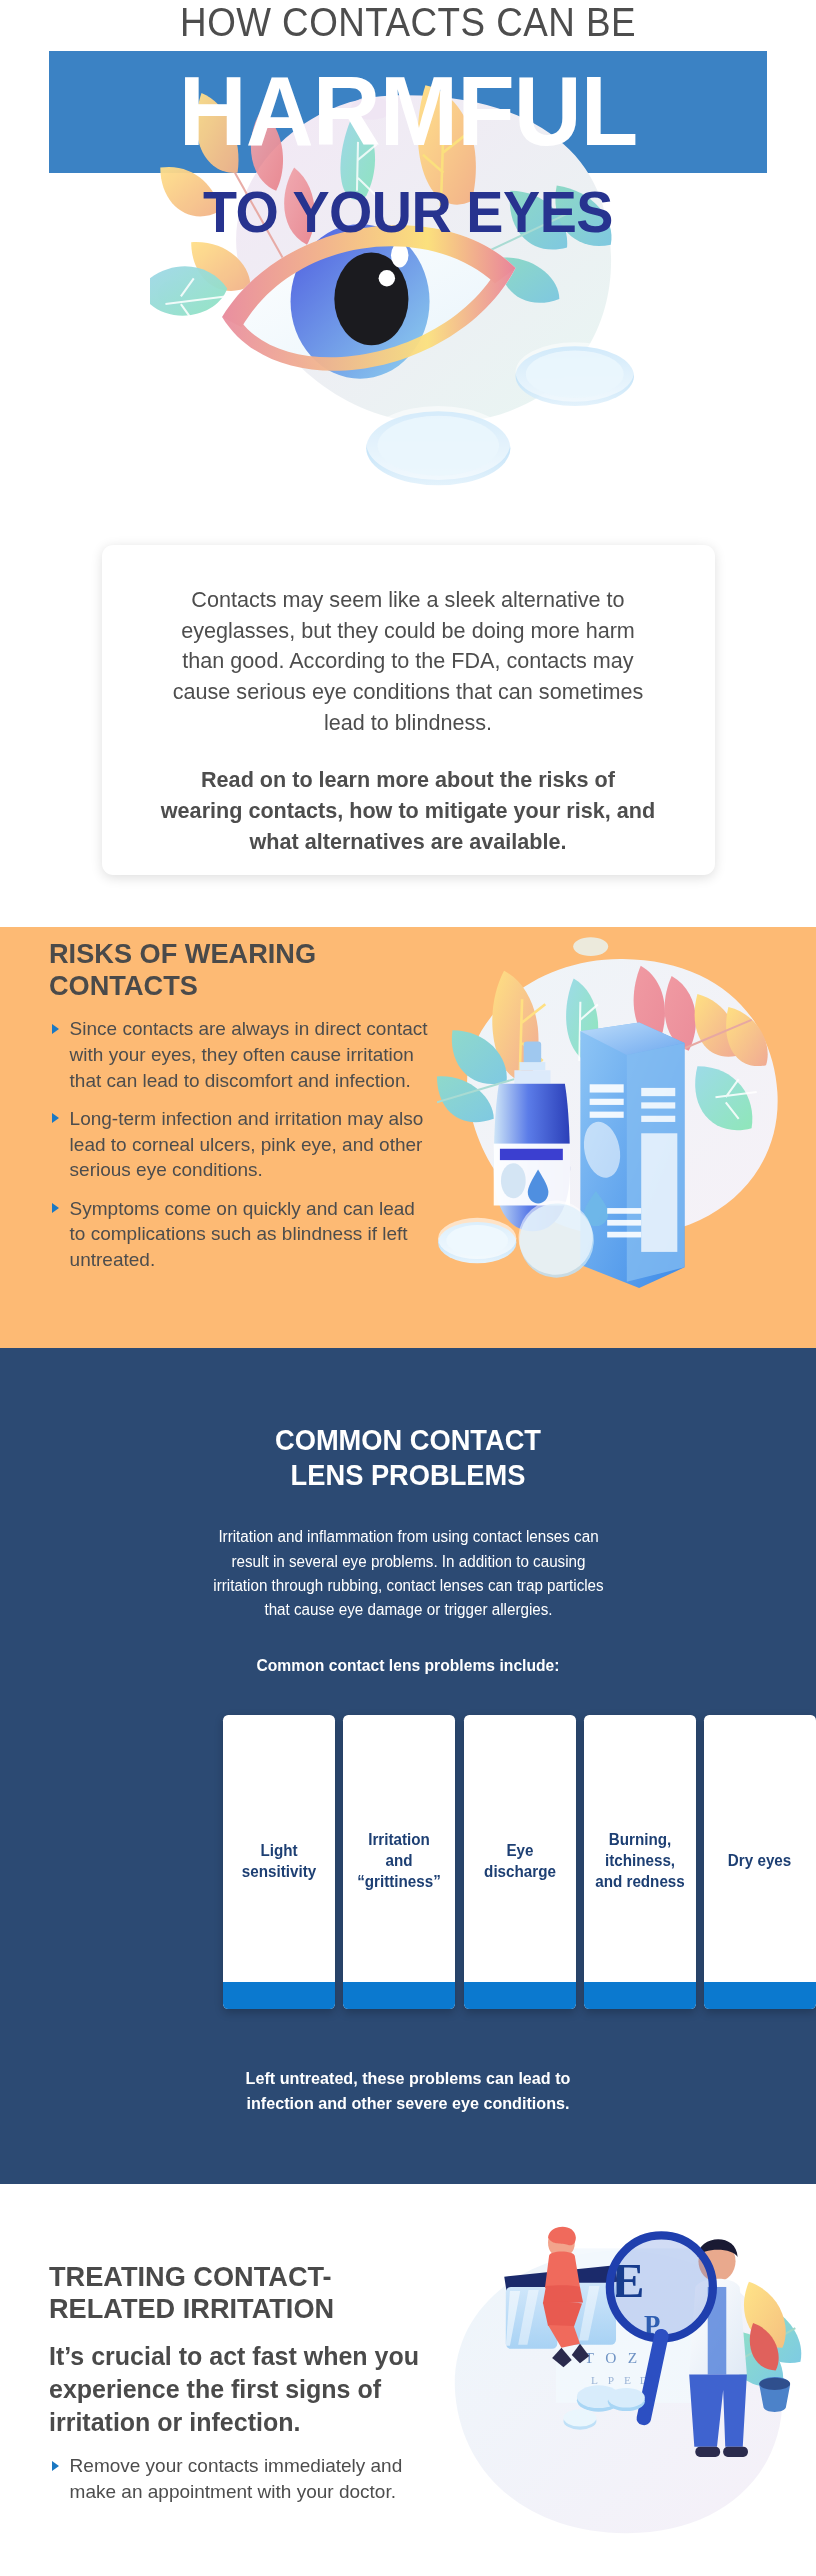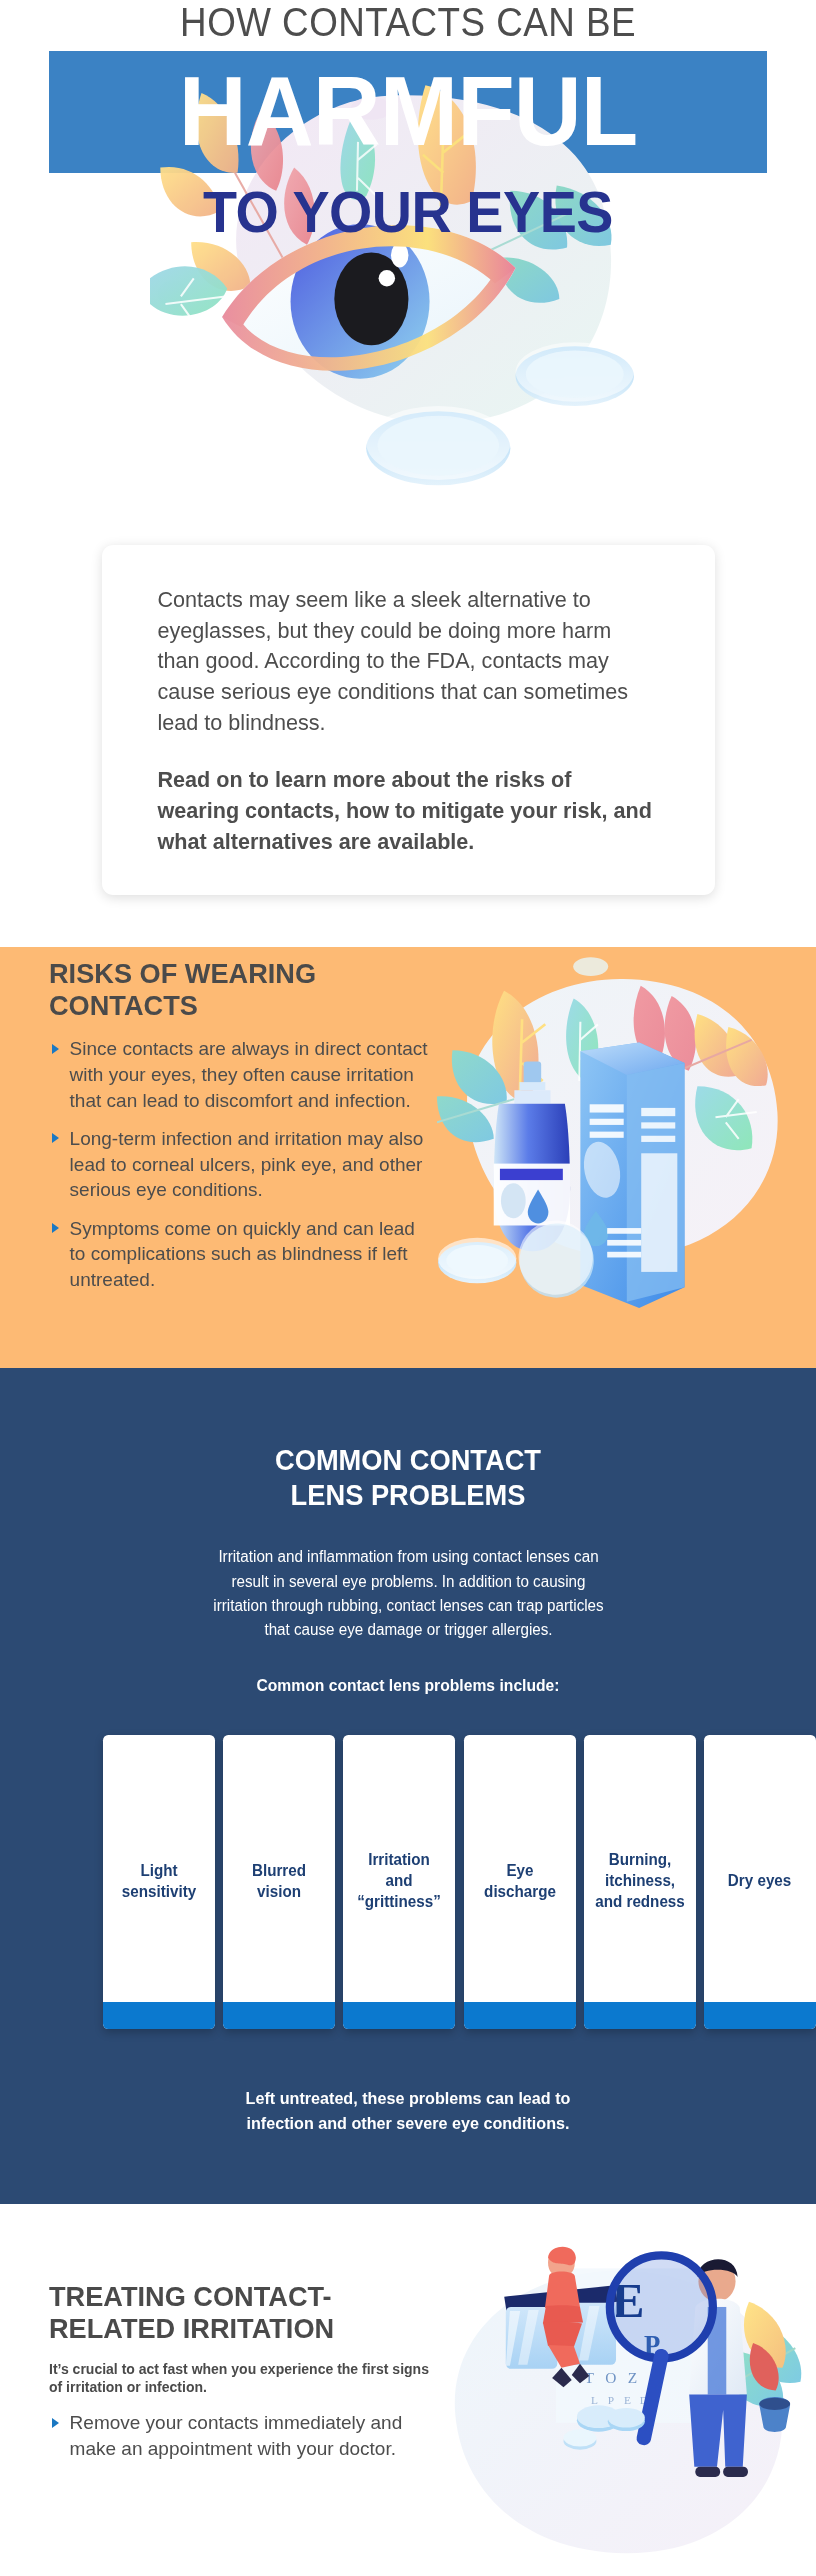--- a/index.html
+++ b/index.html
@@ -33,31 +33,31 @@
   .title-line3 {
     font-size:58px; font-weight:700; color:#27338f; line-height:1.0;
     margin-top:9.3px; letter-spacing:-0.5px; transform:scaleX(0.96);
   }
 
   
   .intro-wrap { padding:40px 0 52px 0; display:flex; justify-content:center; }
   .intro-card {
     width:613px; background:#fff; border-radius:11.3px;
     box-shadow:0 2.1px 11.3px rgba(0,0,0,.13);
-    padding:40px 56px 38px 56px; 
+    padding:40px 56px 18px 56px; text-align:center;
   }
   .intro-p { font-size:21.6px; line-height:1.42; color:#4d4d4d; }
   .intro-p.bold { font-weight:700; margin-top:27px; }
 
   
   h2.sec-title {
     font-size:28px; font-weight:700; color:#4a4a4a; line-height:1.16;
     letter-spacing:0px; transform:scaleX(0.97); transform-origin:left center;
   }
-  .lead { font-size:14px; font-weight:700; color:#4a4a4a; line-height:1.33; margin-top:14.4px;}
+  .lead { font-size:25px; font-weight:700; color:#4a4a4a; line-height:1.33; margin-top:14.4px;}
   ul.bullets { list-style:none; margin-top:13.4px; }
   ul.bullets li {
     position:relative; padding-left:20.6px; margin-bottom:12.4px;
     font-size:19px; line-height:1.36; color:#4d4d4d;
   }
   ul.bullets li::before {
     content:""; position:absolute; left:3.1px; top:7.7px;
     border-left:7.7px solid #1a78c2;
     border-top:5.2px solid transparent;
     border-bottom:5.2px solid transparent;
@@ -335,23 +335,20 @@
       <span>LENS PROBLEMS</span>
     </h2>
     <p class="problems-p">Irritation and inflammation from using contact lenses can result in several eye problems. In addition to causing irritation through rubbing, contact lenses can trap particles that cause eye damage or trigger allergies.</p>
     <p class="problems-sub">Common contact lens problems include:</p>
 
     <div class="cards">
       <div class="p-card">
         <span class="label">Light sensitivity</span>
       </div>
       <div class="p-card">
-        <span class="label">Blurred vision</span>
-      </div>
-      <div class="p-card">
         <span class="label">Irritation and “grittiness”</span>
       </div>
       <div class="p-card">
         <span class="label">Eye discharge</span>
       </div>
       <div class="p-card">
         <span class="label">Burning, itchiness, and redness</span>
       </div>
       <div class="p-card">
         <span class="label">Dry eyes</span>

